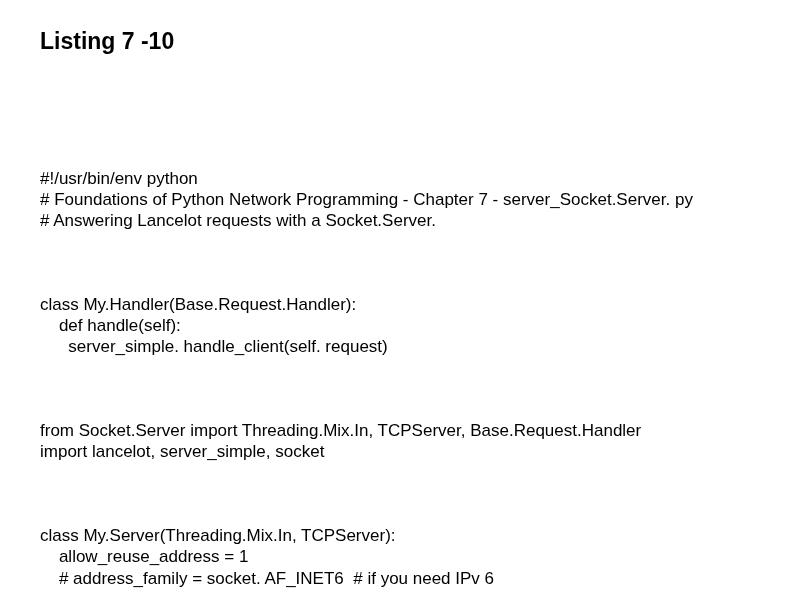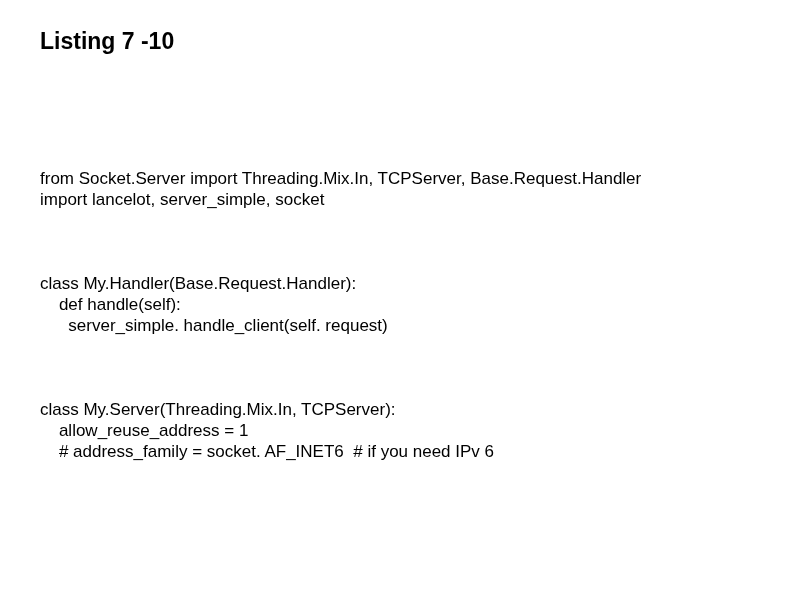--- a/index.html
+++ b/index.html
@@ -37,23 +37,26 @@
     margin-bottom: 8px;
   }
 </style>
 </head>
 <body>
 
 <div class="page">
   <h1 class="title">Listing 7 -10</h1>
 
   <div class="codeblock">
-    <div class="para">from Socket.Server import Threading.Mix.In, TCPServer, Base.Request.Handler
-import lancelot, server_simple, socket</div>
+    <div class="para">#!/usr/bin/env python
+# Foundations of Python Network Programming - Chapter 7 - server_Socket.Server. py
+# Answering Lancelot requests with a Socket.Server.</div>
     <div class="para">class My.Handler(Base.Request.Handler):
     def handle(self):
       server_simple. handle_client(self. request)</div>
+    <div class="para">from Socket.Server import Threading.Mix.In, TCPServer, Base.Request.Handler
+import lancelot, server_simple, socket</div>
     <div class="para">class My.Server(Threading.Mix.In, TCPServer):
     allow_reuse_address = 1
     # address_family = socket. AF_INET6  # if you need IPv 6</div>
     
   </div>
 </div>
 
 </body></html>

